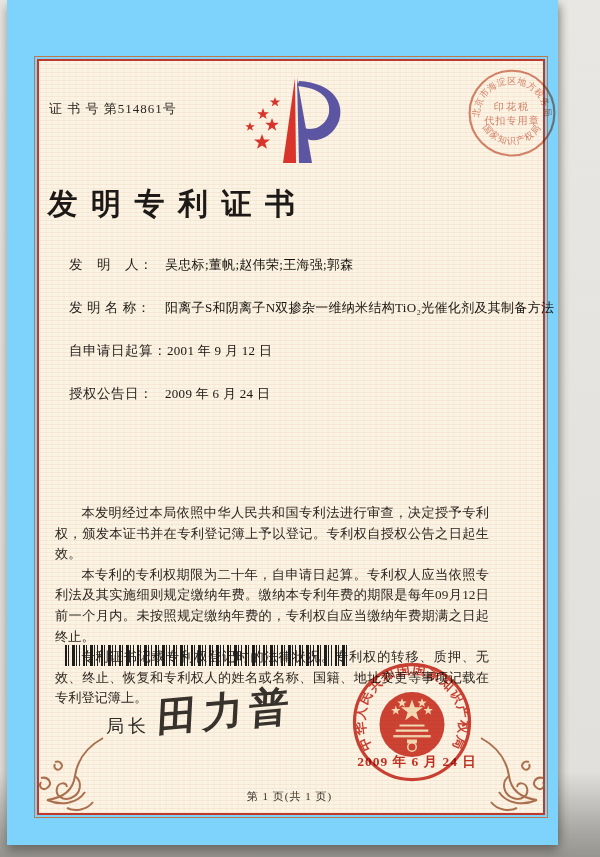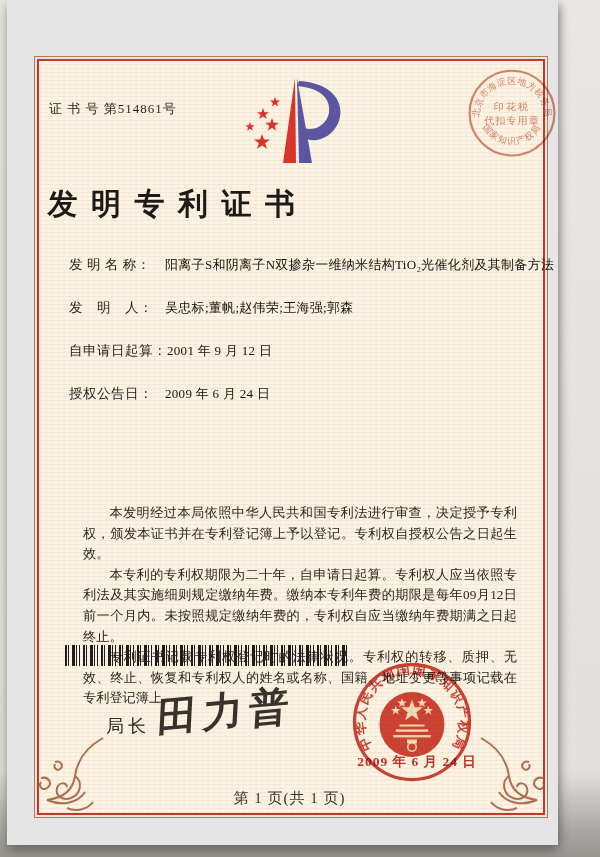--- a/index.html
+++ b/index.html
@@ -4,21 +4,21 @@
 <style>
   html,body{margin:0;padding:0;}
   body{
     width:600px;height:857px;background:linear-gradient(#e9e7e3 0%,#e2e0dc 90%,#a8a7a3 97%,#969590 100%);
     font-family:"Liberation Serif","DejaVu Serif",serif;
     -webkit-font-smoothing:antialiased;
   }
   .scan{position:relative;width:600px;height:857px;overflow:hidden;}
   .page{
     position:absolute;left:7px;top:0;width:551px;height:845px;
-    background:#e5e5e5;
+    background:#7dd3fc;
     box-shadow:0 6px 10px rgba(50,45,40,.45),6px 0 8px -4px rgba(50,45,40,.25);
     overflow:hidden;
   }
   
   .frame{
     position:absolute;left:27px;top:56px;width:514px;height:762px;
     border:1px solid #bb7a4e;box-sizing:border-box;
   }
   .frame-inner{
     position:absolute;inset:2px;border:2px solid #c03a2b;
@@ -33,21 +33,21 @@
   .logo{position:absolute;left:230px;top:72px;width:126px;height:102px;}
   .title{
     position:absolute;left:27px;top:184px;width:514px;text-align:left;
     font-size:30px;font-weight:600;color:#1c1917;letter-spacing:.45em;text-indent:.45em;
   }
   .fields{position:absolute;left:62px;top:256px;width:462px;}
   .field-row{display:flex;align-items:flex-start;height:20px;margin-bottom:23px;white-space:nowrap;}
   .field-label{flex:0 0 96px;font-size:13.5px;color:#221e1b;letter-spacing:.5px;}
   .field-value{font-size:13px;color:#17140f;letter-spacing:.3px;}
   .paragraphs{
-    position:absolute;left:76px;top:503px;width:434px;
+    position:absolute;left:48px;top:503px;width:434px;
     font-size:13.2px;line-height:20.6px;color:#2c2621;text-align:justify;
   }
   .paragraphs p{margin:0;text-indent:2em;}
   .barcode{
     position:absolute;left:58px;top:645px;width:284px;height:21px;
     background:repeating-linear-gradient(90deg,
       #1d1d1d 0 2px,transparent 2px 3px,
       #1d1d1d 3px 4px,transparent 4px 7px,
       #1d1d1d 7px 10px,transparent 10px 11px,
       #1d1d1d 11px 12px,transparent 12px 14px,
@@ -61,21 +61,21 @@
     transform:rotate(-5deg) skewX(-8deg);letter-spacing:6px;font-family:"DejaVu Sans",sans-serif;
   }
   .seal{position:absolute;left:330px;top:647px;width:150px;height:150px;mix-blend-mode:multiply;opacity:.93;}
   .seal-date{
     position:absolute;left:330px;top:753px;width:160px;text-align:center;
     font-size:13.5px;color:#c33527;letter-spacing:1px;mix-blend-mode:multiply;font-weight:600;
   }
   .tax-stamp{position:absolute;left:452px;top:58px;width:106px;height:106px;mix-blend-mode:multiply;opacity:.8;}
   .footer{
     position:absolute;left:27px;top:789px;width:511px;text-align:center;
-    font-size:15px;color:#3a322b;letter-spacing:1px;
+    font-size:11px;color:#3a322b;letter-spacing:1px;
   }
   .flourish{position:absolute;width:88px;height:88px;}
   .flourish.left{left:26px;top:732px;}
   .flourish.right{left:456px;top:732px;transform:scaleX(-1);}
 </style>
 </head>
 <body>
 
 <div class="scan">
   <div class="page">
@@ -117,26 +117,26 @@
         <polygon points="13,49 14.2,52.3 17.7,52.3 14.9,54.4 15.9,57.7 13,55.7 10.1,57.7 11.1,54.4 8.3,52.3 11.8,52.3"></polygon>
         <polygon points="35,45 36.7,49.8 41.8,49.8 37.7,52.9 39.2,57.7 35,54.8 30.8,57.7 32.3,52.9 28.2,49.8 33.3,49.8"></polygon>
         <polygon points="25,61 27,66.6 33,66.6 28.2,70.2 30,75.8 25,72.4 20,75.8 21.8,70.2 17,66.6 23,66.6"></polygon>
       </g>
     </svg>
 
     <div class="title">发明专利证书</div>
 
     <div class="fields">
       <div class="field-row">
+        <span class="field-label">发　明　人：</span>
+        <span class="field-value">吴忠标;董帆;赵伟荣;王海强;郭森</span>
+      </div>
+      <div class="field-row">
         <span class="field-label">发 明 名 称：</span>
         <span class="field-value">阳离子S和阴离子N双掺杂一维纳米结构TiO₂光催化剂及其制备方法</span>
-      </div>
-      <div class="field-row">
-        <span class="field-label">发　明　人：</span>
-        <span class="field-value">吴忠标;董帆;赵伟荣;王海强;郭森</span>
       </div>
       <div class="field-row">
         <span class="field-label">自申请日起算：</span>
         <span class="field-value">2001 年 9 月 12 日</span>
       </div>
       <div class="field-row">
         <span class="field-label">授权公告日：</span>
         <span class="field-value">2009 年 6 月 24 日</span>
       </div>
     </div>

